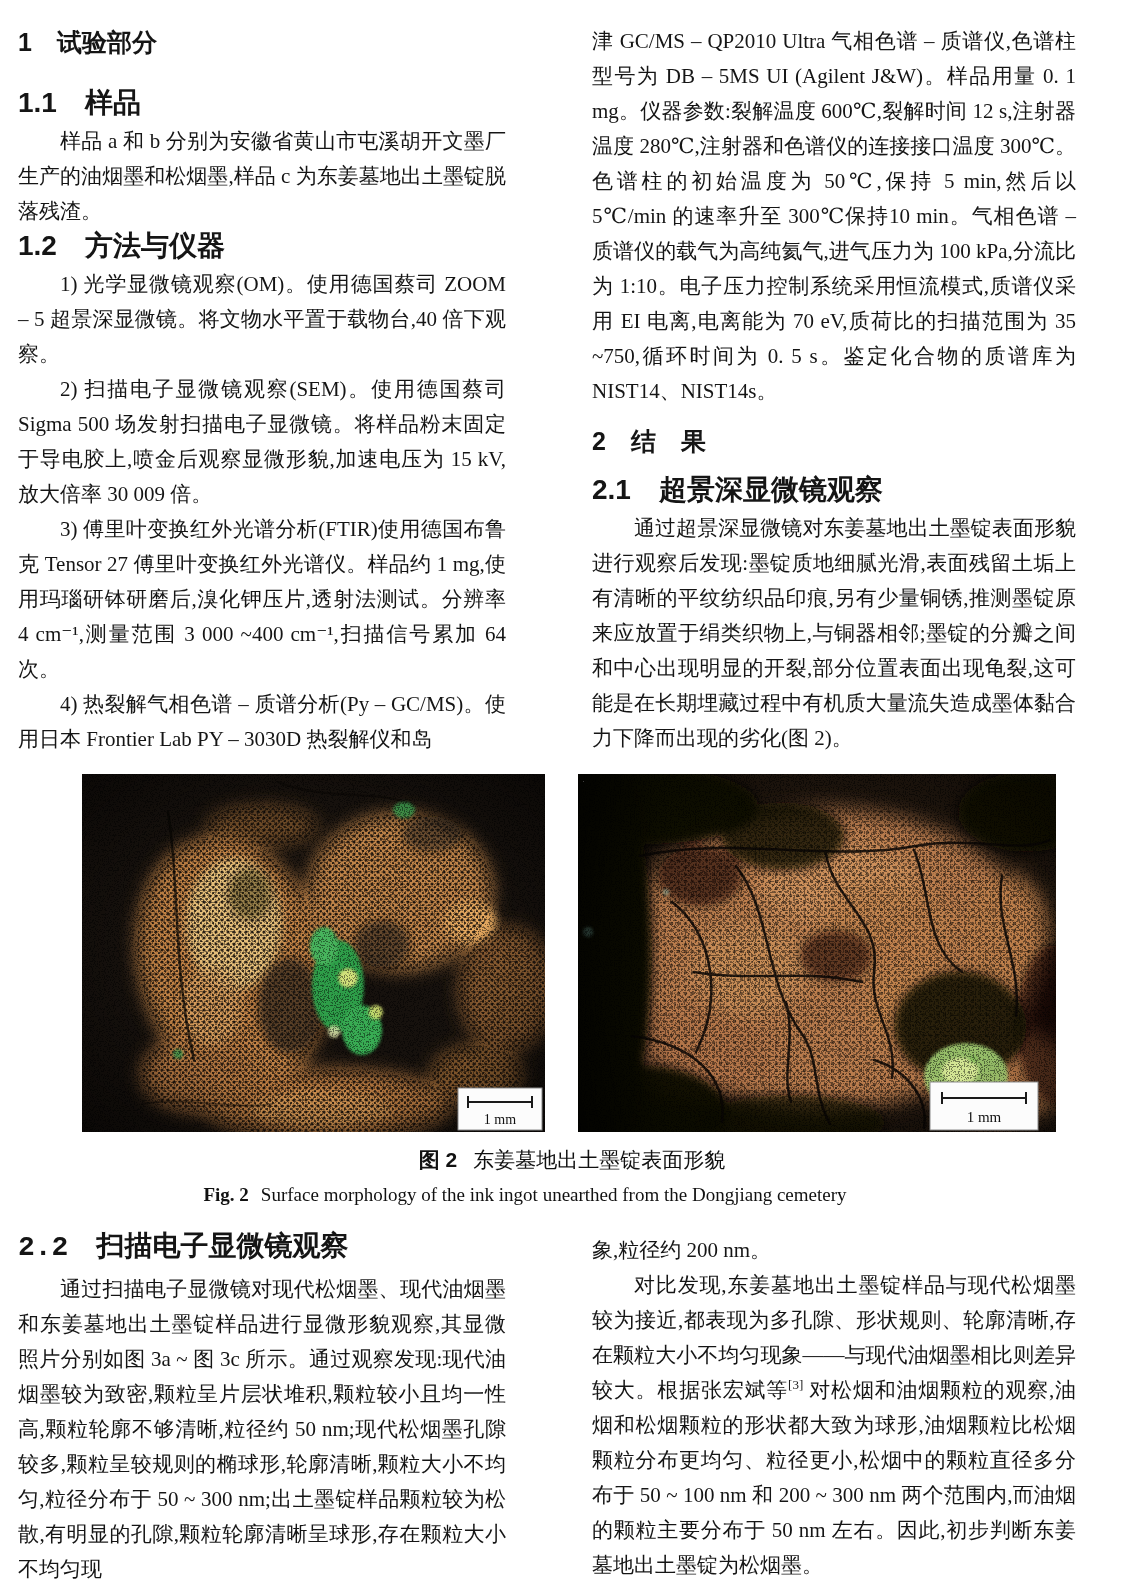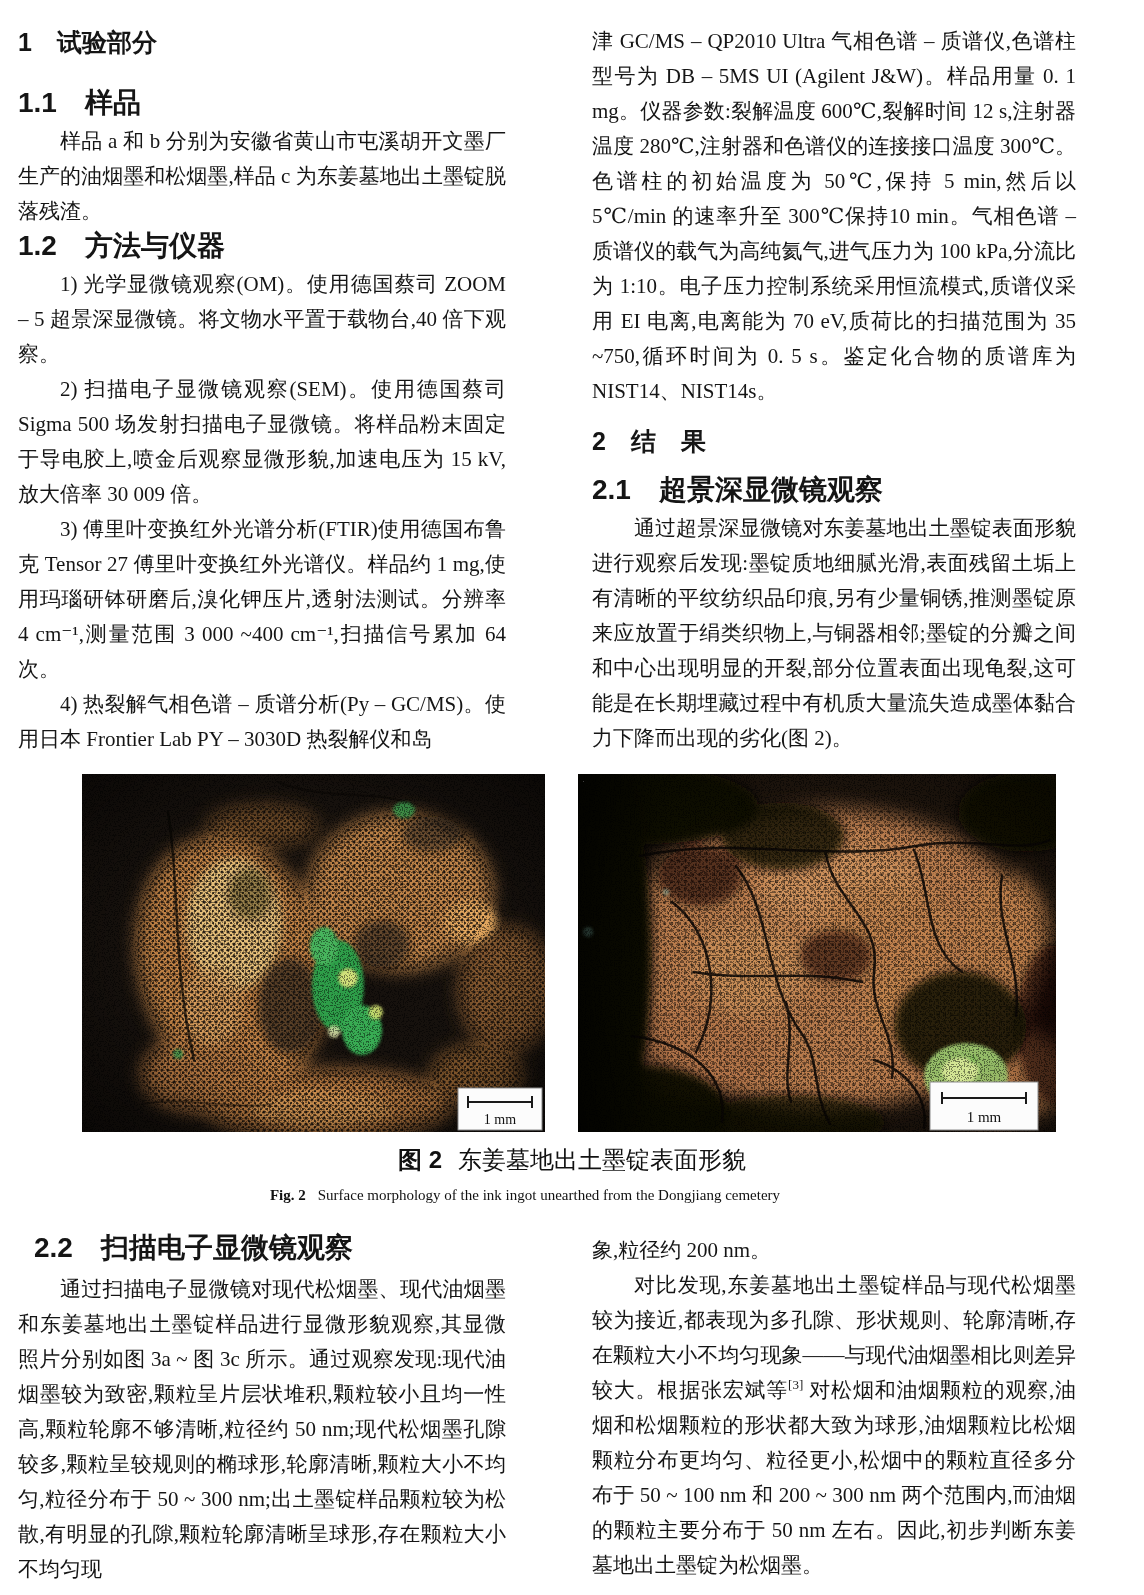--- a/index.html
+++ b/index.html
@@ -25,38 +25,38 @@
     font-size:25px;line-height:36px;
     margin:0 0 28px 0;text-indent:0;text-align:left;
   }
   .h-sec.mt{margin:14px 0 16px 0;}
   .h-sub{
     font-family:"Liberation Sans","DejaVu Sans",sans-serif;
     font-weight:bold;
     font-size:28px;line-height:30px;
     margin:2px 0 6px 0;text-indent:0;text-align:left;
   }
-  .h-sub.b{margin:0 0 9px 16px;}
+  .h-sub.b{margin:0 0 9px 0;font-family:Liberation Mono, monospace;}
   sup{font-size:13px;line-height:0;}
   .figure{
     position:absolute;left:82px;top:774px;
     display:flex;gap:33px;
   }
   .photo{display:block;background:#16110d;}
   .cap-zh{
     position:absolute;left:0;top:1146px;width:1144px;
-    text-align:center;font-size:24px;line-height:28px;color:#111;
+    text-align:center;font-size:21px;line-height:28px;color:#111;
   }
   .cap-zh .lab{
     font-family:"Liberation Sans","DejaVu Sans",sans-serif;
     font-weight:bold;margin-right:16px;
   }
   .cap-en{
     position:absolute;left:0;top:1182px;width:1050px;
-    text-align:center;font-size:15px;line-height:26px;color:#111;
+    text-align:center;font-size:19px;line-height:26px;color:#111;
   }
   .cap-en .lab{font-weight:bold;margin-right:12px;}
   .sbar-text{font-family:"Liberation Serif","DejaVu Serif",serif;}
 </style>
 </head>
 <body>
 
 <div class="page">
 
   <div class="col" style="left:18px;top:24px;width:488px;">

